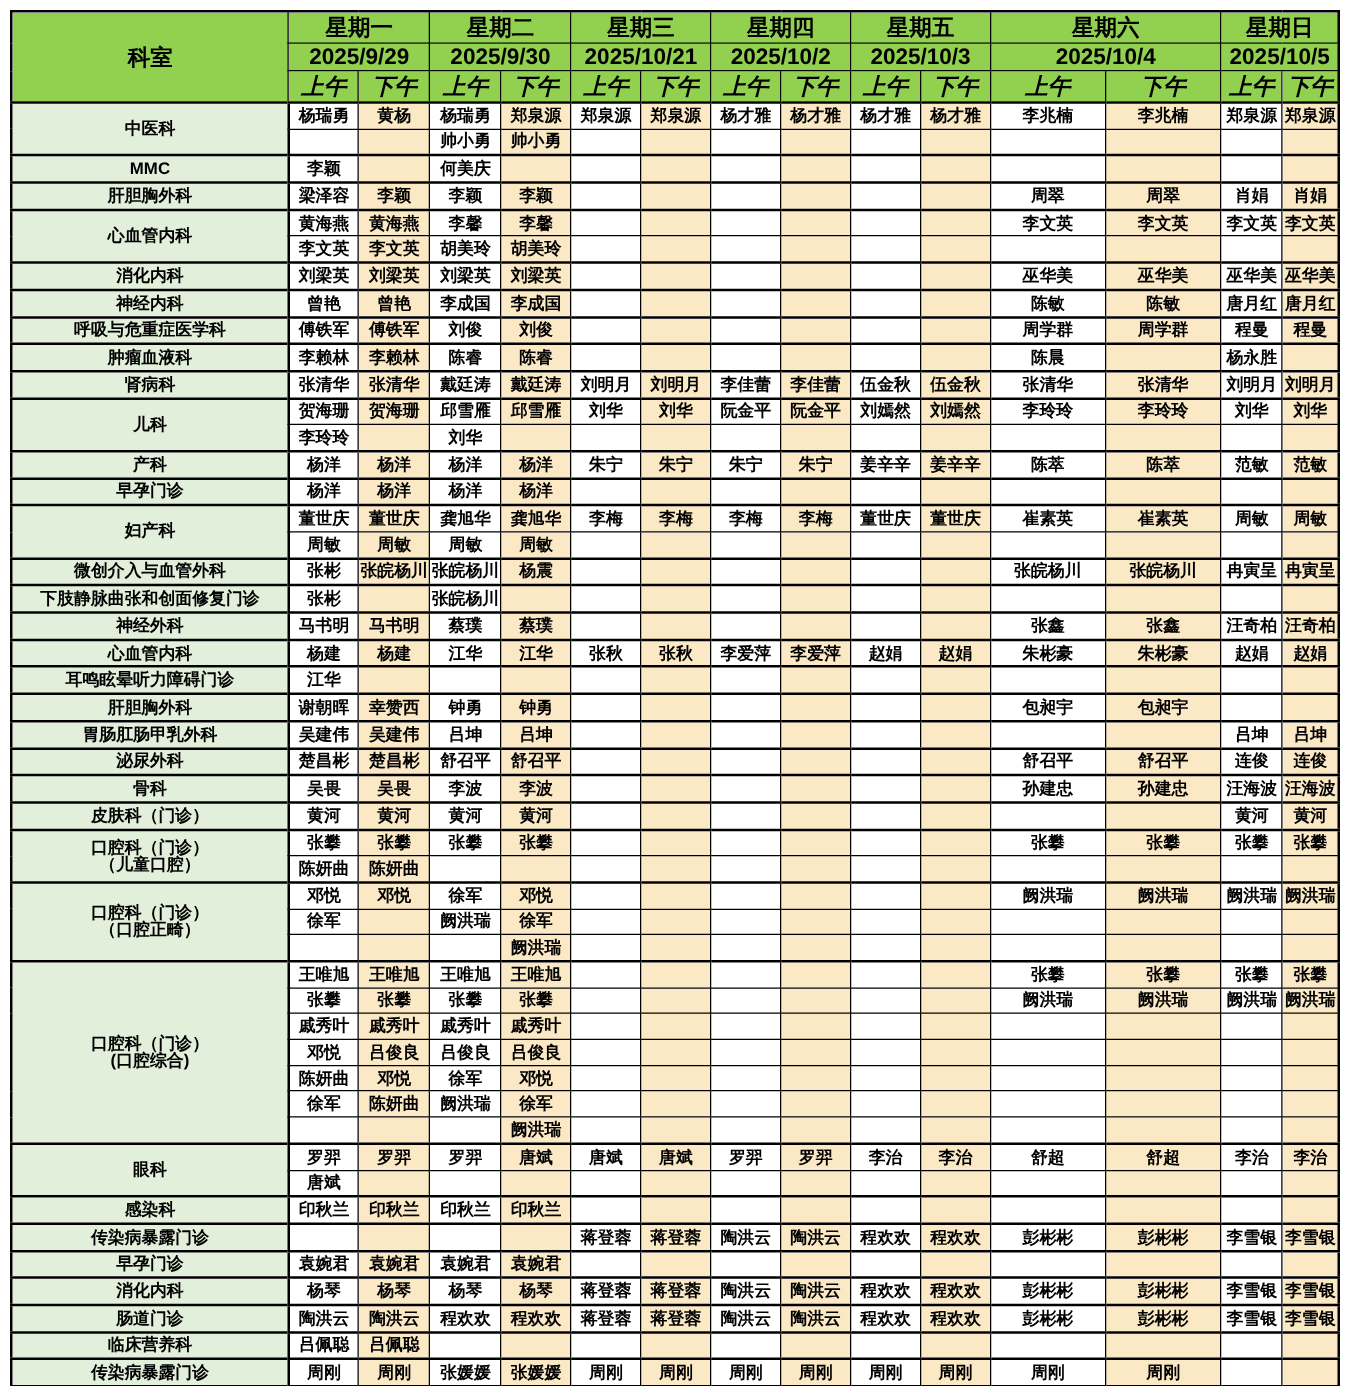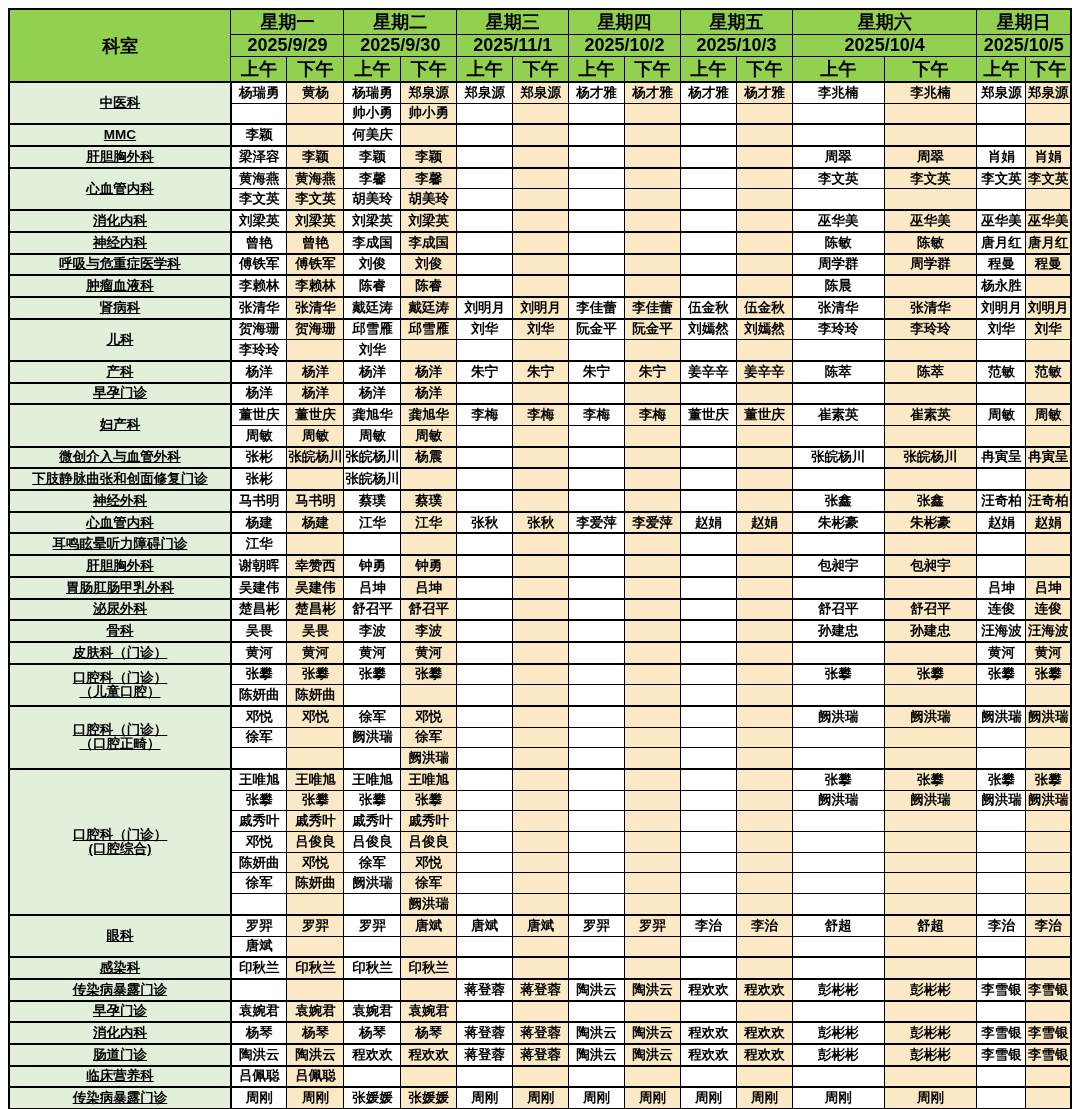--- a/index.html
+++ b/index.html
@@ -25,31 +25,30 @@
     vertical-align:middle;
     font-weight:700;
     white-space:nowrap;
     overflow:hidden;
   }
   .schedule thead th{
     background:var(--header-bg);
     font-size:18px;
     height:21px;
   }
-  .schedule thead tr:last-child th{border-bottom:2px solid var(--border);}
+  .schedule thead tr:last-child th{border-bottom:2px solid var(--border);font-style:italic;}
   .schedule tbody td{
     font-size:13.5px;
     height:19.7px;
     line-height:1.05;
   }
   .schedule td.dept{
     background:var(--dept-bg);
     border-right:2px solid var(--border);
     white-space:pre-line;
-    text-decoration:underline;
   }
   .schedule td.am{background:var(--am-bg);}
   .schedule td.pm{background:var(--pm-bg);}
   .schedule tr.group-start td{border-top:2px solid var(--border);}
 </style>
 </head>
 <body>
 
 <div class="sheet">
   <table class="schedule">
@@ -77,21 +76,21 @@
           <th colspan="2">星期二</th>
           <th colspan="2">星期三</th>
           <th colspan="2">星期四</th>
           <th colspan="2">星期五</th>
           <th colspan="2">星期六</th>
           <th colspan="2">星期日</th>
         </tr>
         <tr>
           <th colspan="2">2025/9/29</th>
           <th colspan="2">2025/9/30</th>
-          <th colspan="2">2025/11/1</th>
+          <th colspan="2">2025/10/21</th>
           <th colspan="2">2025/10/2</th>
           <th colspan="2">2025/10/3</th>
           <th colspan="2">2025/10/4</th>
           <th colspan="2">2025/10/5</th>
         </tr>
         <tr>
           <th>上午</th>
           <th>下午</th>
           <th>上午</th>
           <th>下午</th>

